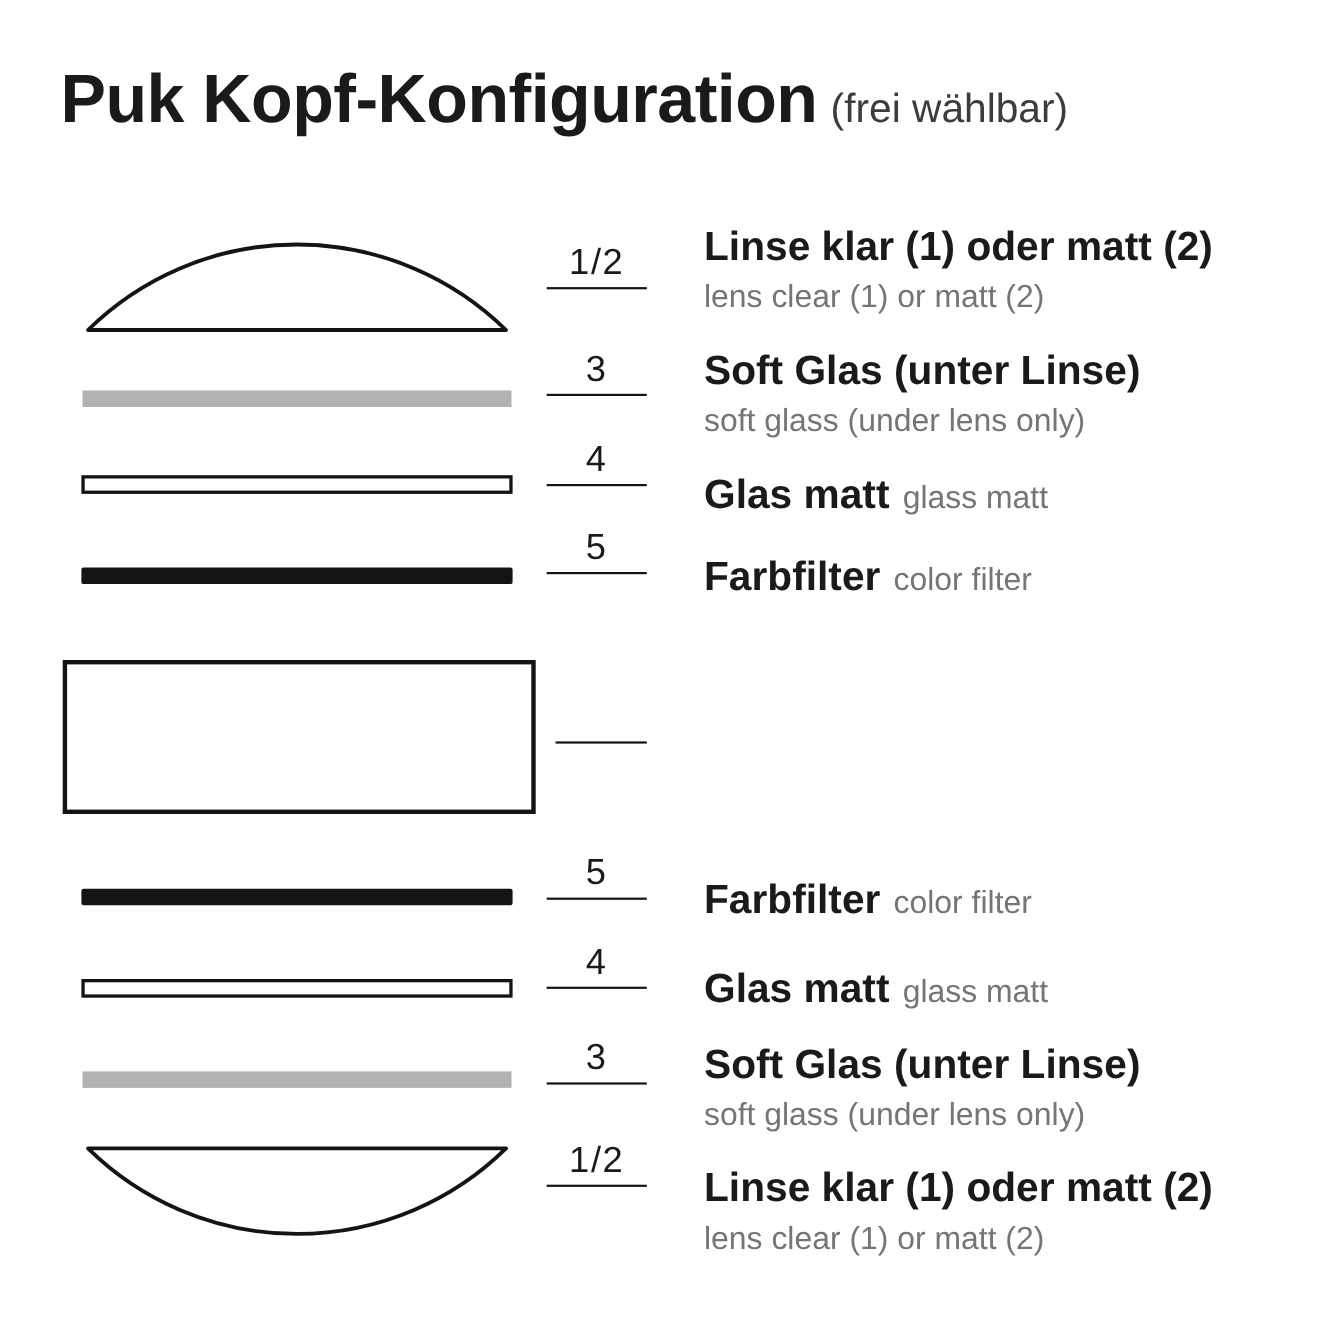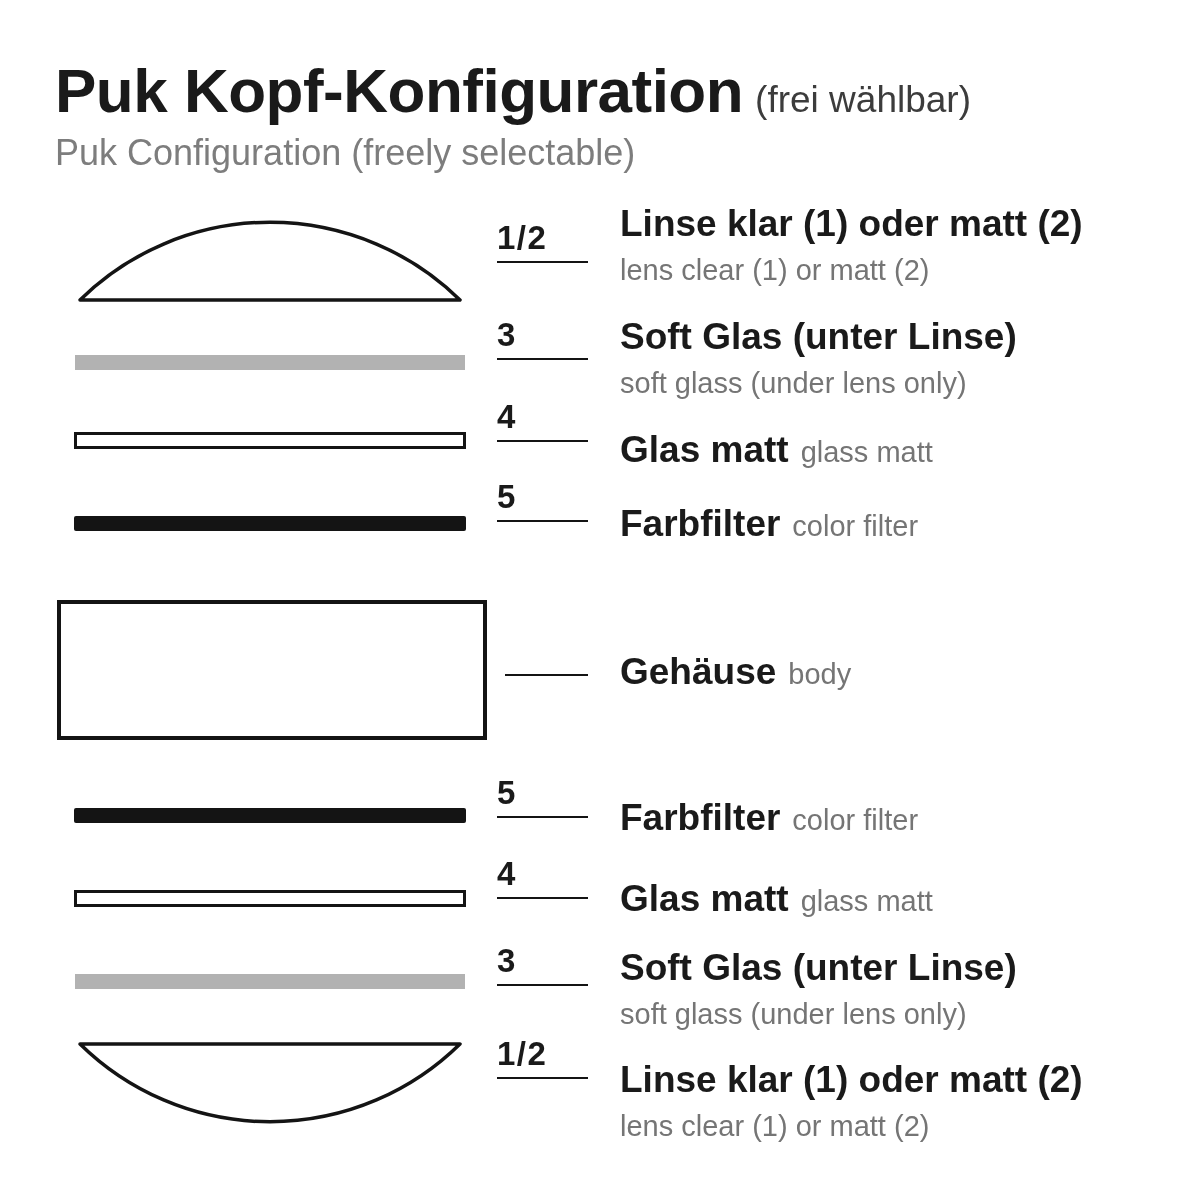--- a/index.html
+++ b/index.html
@@ -79,38 +79,38 @@
     height: 140px;
     background: #ffffff;
     border: 4px solid #141414;
   }
 
   
   .num {
     position: absolute;
     left: 497px;
     width: 91px;
-    text-align: left;
+    text-align: center;
     font-size: 33px;
-    font-weight: 700;
+    font-weight: 400;
     color: var(--ink, #1a1a1a);
     letter-spacing: 1.5px;
   }
   .leader {
     position: absolute;
     left: 497px;
     width: 91px;
     height: 2px;
     background: #141414;
   }
   .leader.short { left: 505px; width: 83px; }
 
   .label {
     position: absolute;
-    left: 620px;
+    left: 640px;
     white-space: nowrap;
     line-height: 47px;
   }
   .label-de {
     font-size: 37px;
     font-weight: 700;
     color: var(--ink, #1a1a1a);
   }
   .label-en {
     font-size: 29px;
@@ -120,21 +120,20 @@
   .en-inline { margin-left: 12px; }
 </style>
 </head>
 <body>
 
 <div class="page">
 
   <div class="title-row">
     <span class="title-de">Puk Kopf-Konfiguration</span><span class="title-suffix">(frei wählbar)</span>
   </div>
-  <div class="subtitle">Puk Configuration (freely selectable)</div>
 
   <svg class="shape" style="left:76px; top:218px;" width="388" height="86" viewBox="0 0 388 86">
     <path d="M 4 82 A 271 271 0 0 1 384 82 Z" fill="#ffffff" stroke="#141414" stroke-width="3.5" stroke-linejoin="round"></path>
   </svg>
 
   <div class="bar bar-gray" style="top:355px;"></div>
 
   <div class="bar bar-outline" style="top:432px;"></div>
 
   <div class="bar bar-black" style="top:516px;"></div>
@@ -171,23 +170,20 @@
     <span class="label-de">Glas matt</span><span class="label-en en-inline">glass matt</span>
   </div>
 
   <div class="num" style="top:478px;">5</div>
   <div class="leader" style="top:520px;"></div>
   <div class="label" style="top:500px;">
     <span class="label-de">Farbfilter</span><span class="label-en en-inline">color filter</span>
   </div>
 
   <div class="leader short" style="top:674px;"></div>
-  <div class="label" style="top:648px;">
-    <span class="label-de">Gehäuse</span><span class="label-en en-inline">body</span>
-  </div>
 
   <div class="num" style="top:774px;">5</div>
   <div class="leader" style="top:816px;"></div>
   <div class="label" style="top:794px;">
     <span class="label-de">Farbfilter</span><span class="label-en en-inline">color filter</span>
   </div>
 
   <div class="num" style="top:855px;">4</div>
   <div class="leader" style="top:897px;"></div>
   <div class="label" style="top:875px;">

